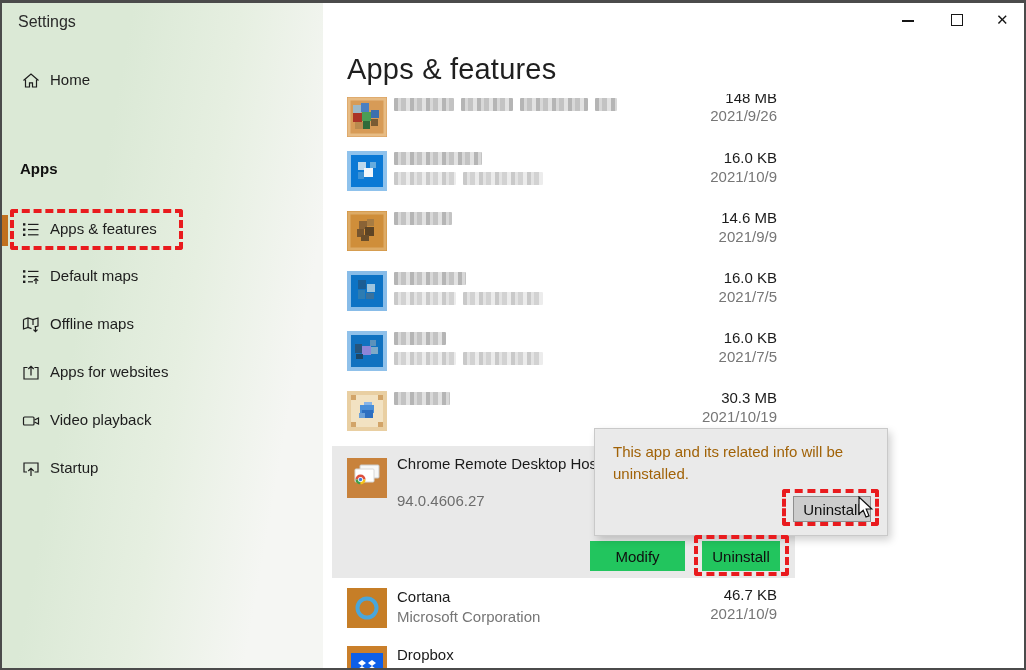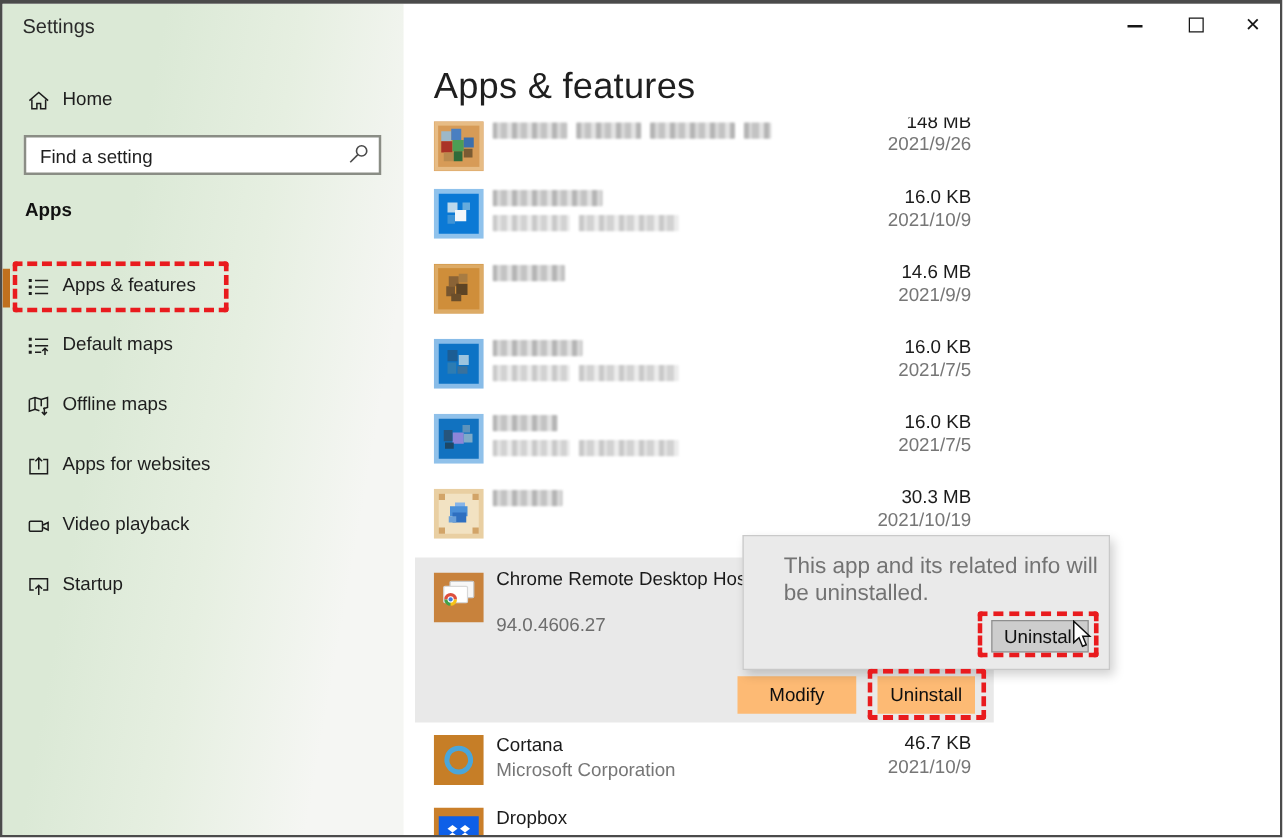--- a/index.html
+++ b/index.html
@@ -42,28 +42,28 @@
   .clip-size{height:12px;overflow:hidden;}
   .clip-size .size{margin-top:-6px;}
   
   .bars{position:absolute;display:flex;gap:7px;}
   .bars span{display:block;height:13px;border-radius:1px;filter:blur(.7px);
     background:repeating-linear-gradient(90deg,#b5b5b5 0 4px,#d8d8d8 4px 7px,#c3c3c3 7px 12px,#e2e2e2 12px 16px);}
   .bars.light span{background:repeating-linear-gradient(90deg,#c9c9c9 0 4px,#e3e3e3 4px 7px,#d2d2d2 7px 12px,#ececec 12px 16px);}
   .name-bars{top:7px;}
   .pub-bars{top:27px;}
   
-  .win-btn{position:absolute;height:30px;background:#fdba74;border:none;font-family:inherit;
+  .win-btn{position:absolute;height:30px;background:#22c55e;border:none;font-family:inherit;
     font-size:15px;color:#0f0f0f;text-align:center;line-height:30px;cursor:default;}
   .btn-modify{left:258px;width:95px;top:95px;}
   .btn-uninstall{left:370px;width:78px;top:95px;}
   
   .popup{position:absolute;left:592px;top:425px;width:294px;height:108px;box-sizing:border-box;
     background:#eaeaea;border:1px solid #c9c9c9;box-shadow:3px 4px 8px rgba(0,0,0,.18);z-index:5;}
-  .popup-msg{position:absolute;left:32px;top:12px;width:258px;font-size:18px;line-height:22px;color:#737373;}
+  .popup-msg{position:absolute;left:18px;top:12px;width:258px;font-size:15px;line-height:22px;color:#a16207;}
   .popup-btn{position:absolute;left:198px;top:67px;width:78px;height:26px;background:#cdcdcd;
     border:1px solid #8f8f8f;font-family:inherit;font-size:15px;color:#0f0f0f;line-height:24px;
     text-align:center;box-sizing:border-box;cursor:default;}
   
   .annotation{position:absolute;border:4px dashed #e91b1e;border-radius:3px;box-sizing:border-box;z-index:6;}
   .anno-sidebar{left:8px;top:206px;width:173px;height:41px;}
   .anno-popup-btn{left:780px;top:486px;width:97px;height:37px;}
   .anno-row-btn{left:692px;top:532px;width:95px;height:41px;}
   
   .tb-btn{position:absolute;top:6px;width:24px;height:22px;z-index:4;}
@@ -85,29 +85,20 @@
     <div class="nav-item home-item">
       <span class="nav-icon">
         <svg width="18" height="18" viewBox="0 0 18 18" fill="none" stroke="#1d1d1d" stroke-width="1.2">
           <path d="M1.5 8.5 L9 2 L16.5 8.5"></path>
             <path d="M3.5 7.5 V15 H7.5 V10.8 H10.5 V15 H14.5 V7.5"></path>
         </svg>
       </span>
       <span class="nav-label">Home</span>
     </div>
 
-    <div class="search-box">
-      <input type="text" placeholder="Find a setting" style="">
-      <span class="search-glyph">
-        <svg width="17" height="17" viewBox="0 0 17 17" fill="none" stroke="#4a4a4a" stroke-width="1.3">
-          <circle cx="11.3" cy="5.7" r="4.1"></circle>
-            <line x1="8.3" y1="8.7" x2="2.2" y2="14.8"></line>
-        </svg>
-      </span>
-    </div>
 
     <div class="section-header">Apps</div>
 
     <div class="accent-bar"></div>
 
     <div class="nav-item" style="top:205px">
       <span class="nav-icon">
         <svg width="18" height="18" viewBox="0 0 18 18" fill="#1d1d1d" stroke="#1d1d1d" stroke-width="1.2">
           <rect x="1" y="2.2" width="2.4" height="2.4" stroke="none"></rect>
             <line x1="6" y1="3.4" x2="16.5" y2="3.4"></line>

